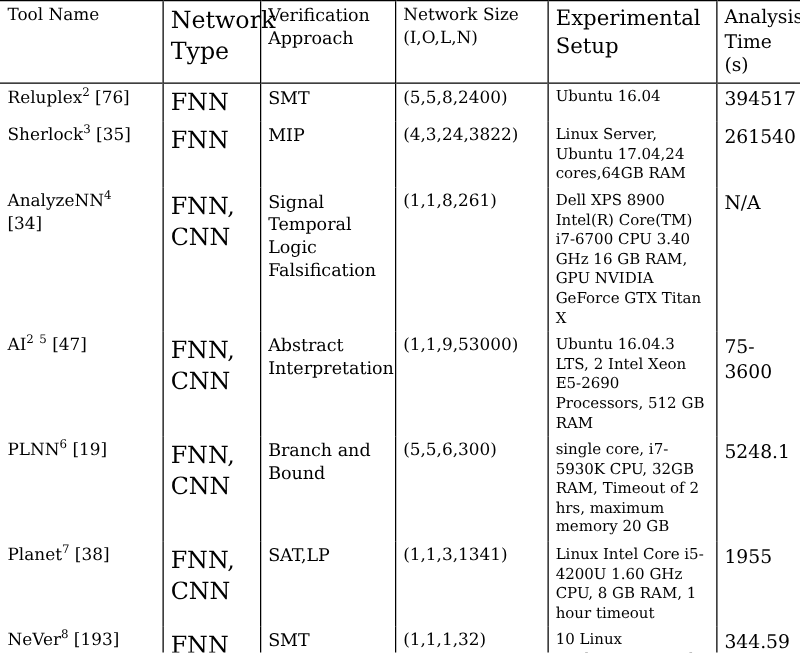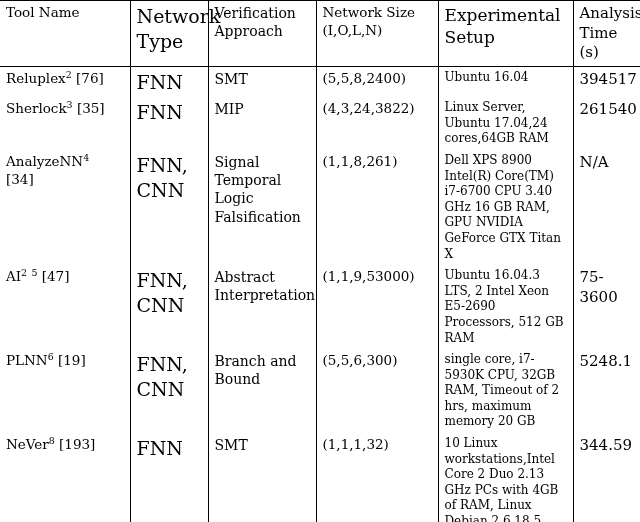--- a/index.html
+++ b/index.html
@@ -153,20 +153,28 @@
 
     <tr class="row-pad">
       <td class="c-tool"><span>PLNN</span><sup>6</sup> <span>[19]</span></td>
       <td class="c-net vl">FNN, CNN</td>
       <td class="c-ver vl">Branch and Bound</td>
       <td class="c-size vl">(5,5,6,300)</td>
       <td class="c-setup vl">single core, i7-5930K CPU, 32GB RAM, Timeout of 2 hrs, maximum memory 20 GB</td>
       <td class="c-time vl">5248.1</td>
     </tr>
 
+    <tr class="row-pad">
+      <td class="c-tool"><span>Planet</span><sup>7</sup> <span>[38]</span></td>
+      <td class="c-net vl">FNN, CNN</td>
+      <td class="c-ver vl">SAT,LP</td>
+      <td class="c-size vl">(1,1,3,1341)</td>
+      <td class="c-setup vl">Linux Intel Core i5-4200U 1.60 GHz CPU, 8 GB RAM, 1 hour timeout</td>
+      <td class="c-time vl">1955</td>
+    </tr>
 
     <tr class="row-pad rule-bottom">
       <td class="c-tool"><span>NeVer</span><sup>8</sup> <span>[193]</span></td>
       <td class="c-net vl">FNN</td>
       <td class="c-ver vl">SMT</td>
       <td class="c-size vl">(1,1,1,32)</td>
       <td class="c-setup vl">10 Linux workstations,Intel Core 2 Duo 2.13 GHz PCs with 4GB of RAM, Linux Debian 2.6.18.5</td>
       <td class="c-time vl">344.59</td>
     </tr>
   </tbody>

